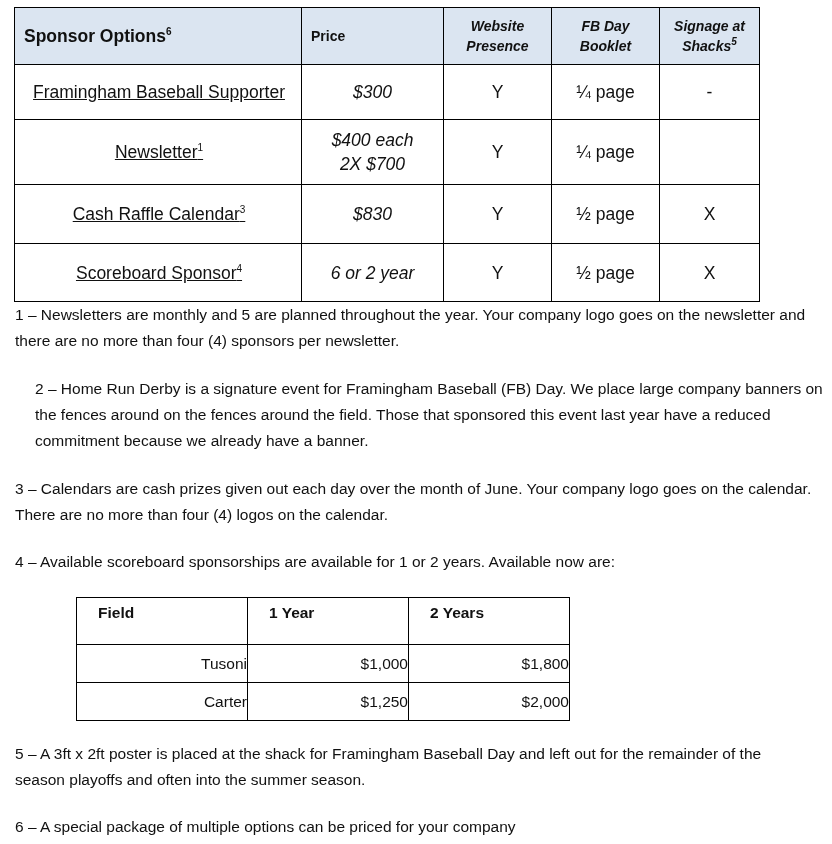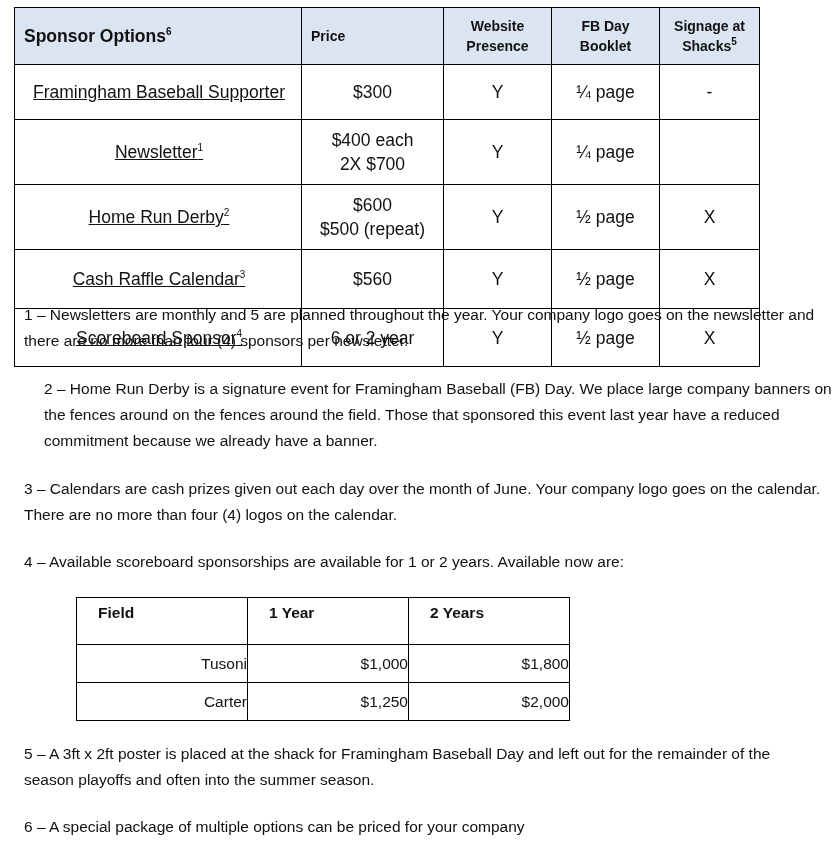--- a/index.html
+++ b/index.html
@@ -58,26 +58,26 @@
     .main-table tbody tr.r1 td { height: 40px; }
     .main-table tbody tr.r2 td { height: 50px; }
     .main-table tbody tr.r3 td { height: 50px; }
     .main-table tbody tr.r4 td { height: 44px; }
     .main-table tbody tr.r5 td { height: 43px; }
     sup {
       font-size: 10px;
       vertical-align: super;
       line-height: 0;
     }
-    .price-line { display: block; }
+    .price-line { display: block; font-style: italic; }
 
     
     .note {
       position: absolute;
-      left: 24px;
+      left: 15px;
       width: 800px;
       font-size: 15.5px;
       line-height: 26px;
       color: #111111;
       margin: 0;
     }
     #note-1 { top: 302px; }
     #note-2 { top: 376px; width: 805px; margin-left: 20px; }
     #note-3 { top: 476px; }
     #note-4 { top: 549px; }
@@ -153,34 +153,24 @@
     <tr class="r2">
       <td class="col-option"><span>Newsletter</span><sup>1</sup></td>
       <td>
           <span class="price-line">$400 each</span>
           <span class="price-line">2X $700</span>
         </td>
       <td>Y</td>
       <td>¼ page</td>
       <td></td>
     </tr>
-    <tr class="r3">
-      <td class="col-option"><span>Home Run Derby</span><sup>2</sup></td>
-      <td>
-          <span class="price-line">$600</span>
-          <span class="price-line">$500 (repeat)</span>
-        </td>
-      <td>Y</td>
-      <td>½ page</td>
-      <td>X</td>
-    </tr>
     <tr class="r4">
       <td class="col-option"><span>Cash Raffle Calendar</span><sup>3</sup></td>
       <td>
-          <span class="price-line">$560</span>
+          <span class="price-line">$830</span>
         </td>
       <td>Y</td>
       <td>½ page</td>
       <td>X</td>
     </tr>
     <tr class="r5">
       <td class="col-option"><span>Scoreboard Sponsor</span><sup>4</sup></td>
       <td>
           <span class="price-line">6 or 2 year</span>
         </td>

